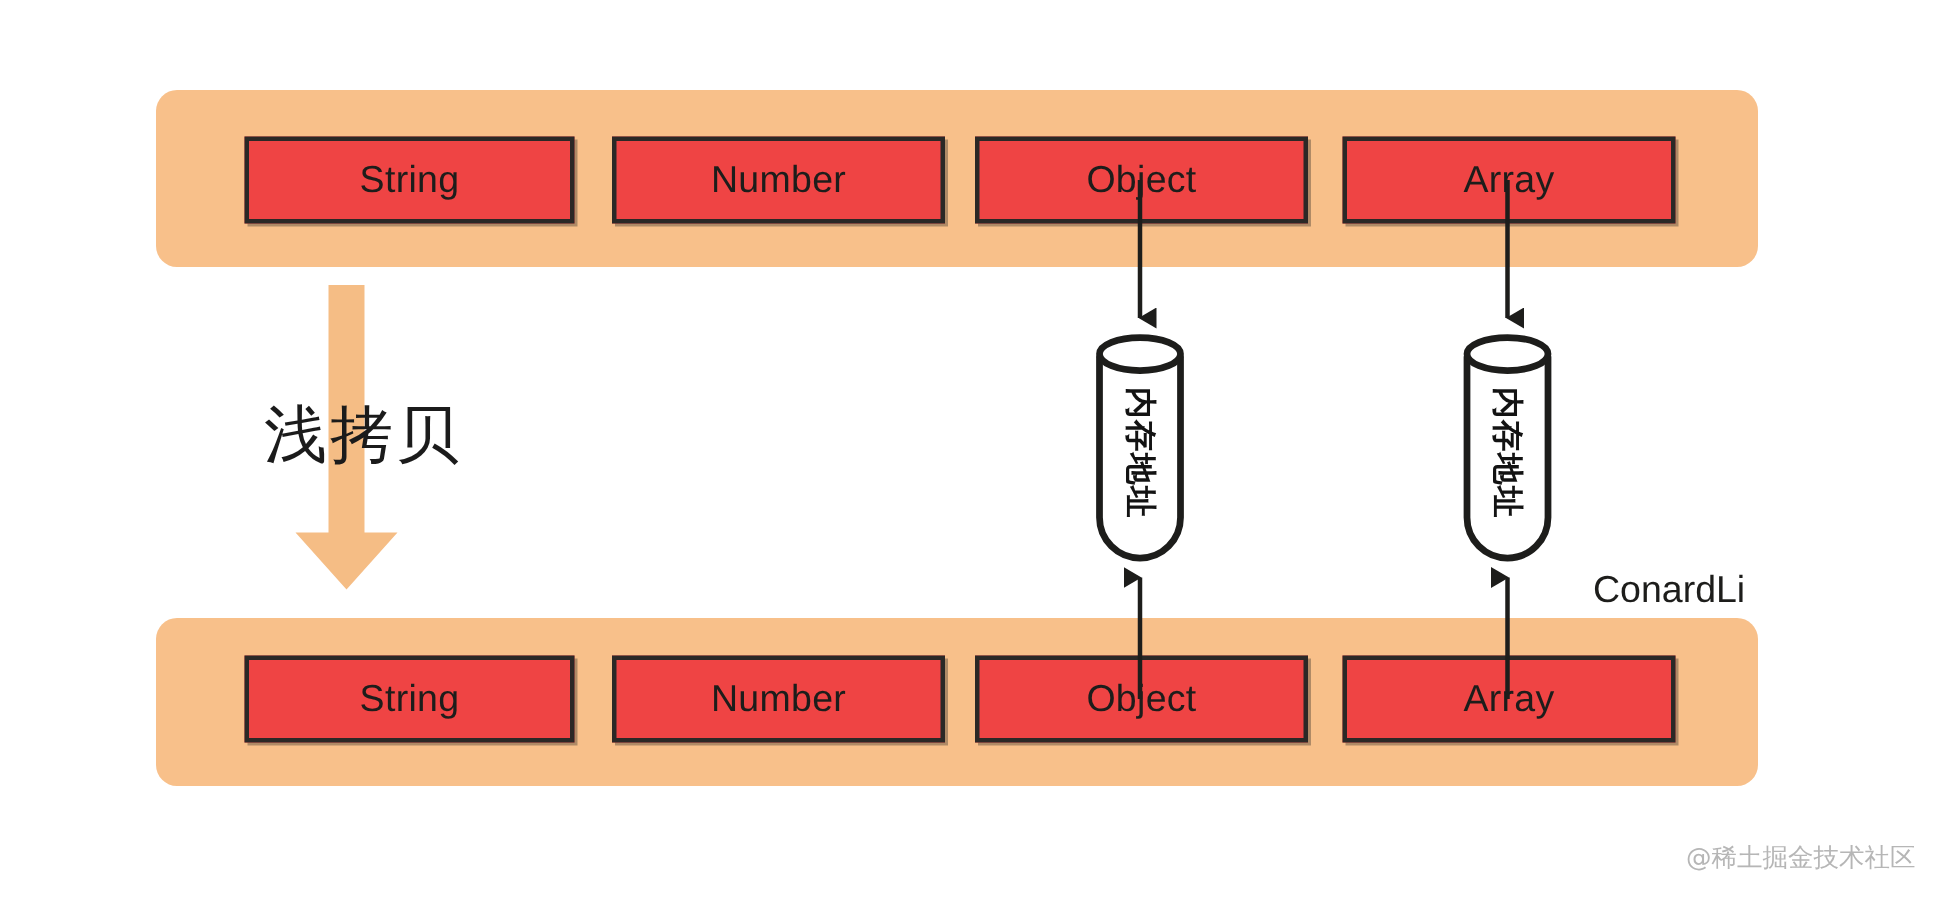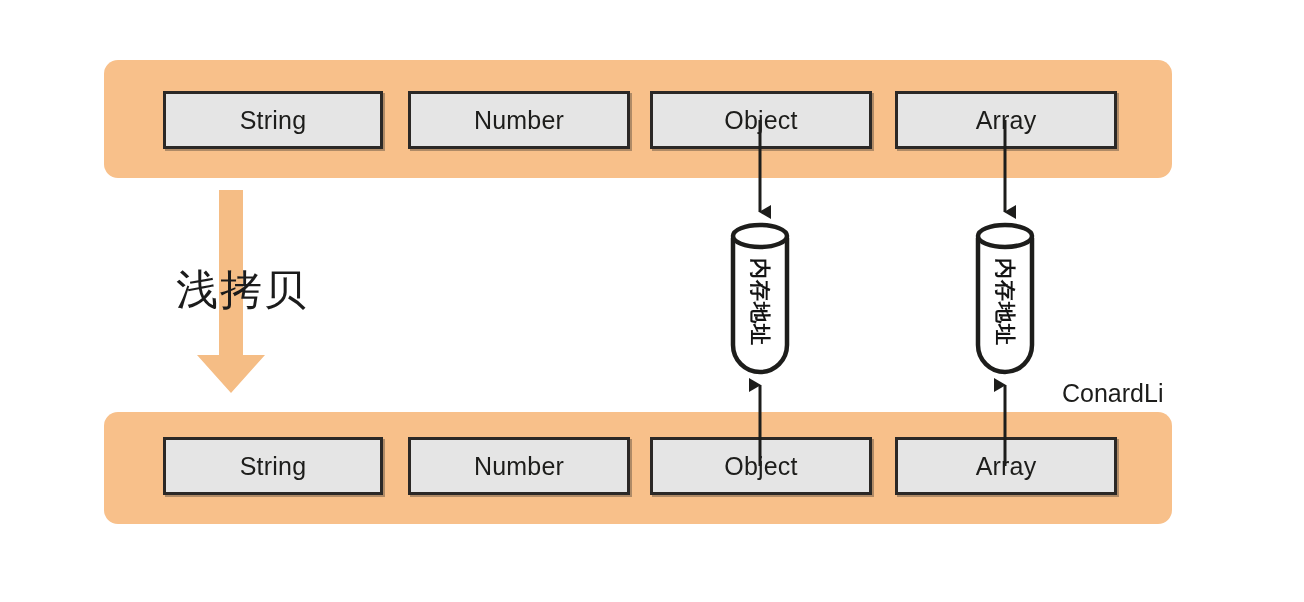--- a/index.html
+++ b/index.html
@@ -35,21 +35,21 @@
   }
   #bottom-bar {
     left: 104px;
     top: 412px;
     width: 1068px;
     height: 112px;
   }
 
   .type-box {
     position: absolute;
-    background: #e5e5e5;
+    background: #ef4444;
     border: 3px solid #2b2826;
     box-sizing: border-box;
     display: flex;
     align-items: center;
     justify-content: center;
     box-shadow: 2px 2px 0 rgba(40,36,34,0.35);
   }
   .type-box span {
     font-size: 25px;
     color: #1d1d1b;
@@ -211,14 +211,15 @@
     </g>
   </svg>
 
   <div class="mem-label" id="mem-label-1">内存地址</div>
   <div class="mem-label" id="mem-label-2">内存地址</div>
 
   <div id="copy-label">浅拷贝</div>
 
   <div id="author-label">ConardLi</div>
 
+  <div id="site-watermark">@稀土掘金技术社区</div>
 
 </div>
 
 </body></html>

